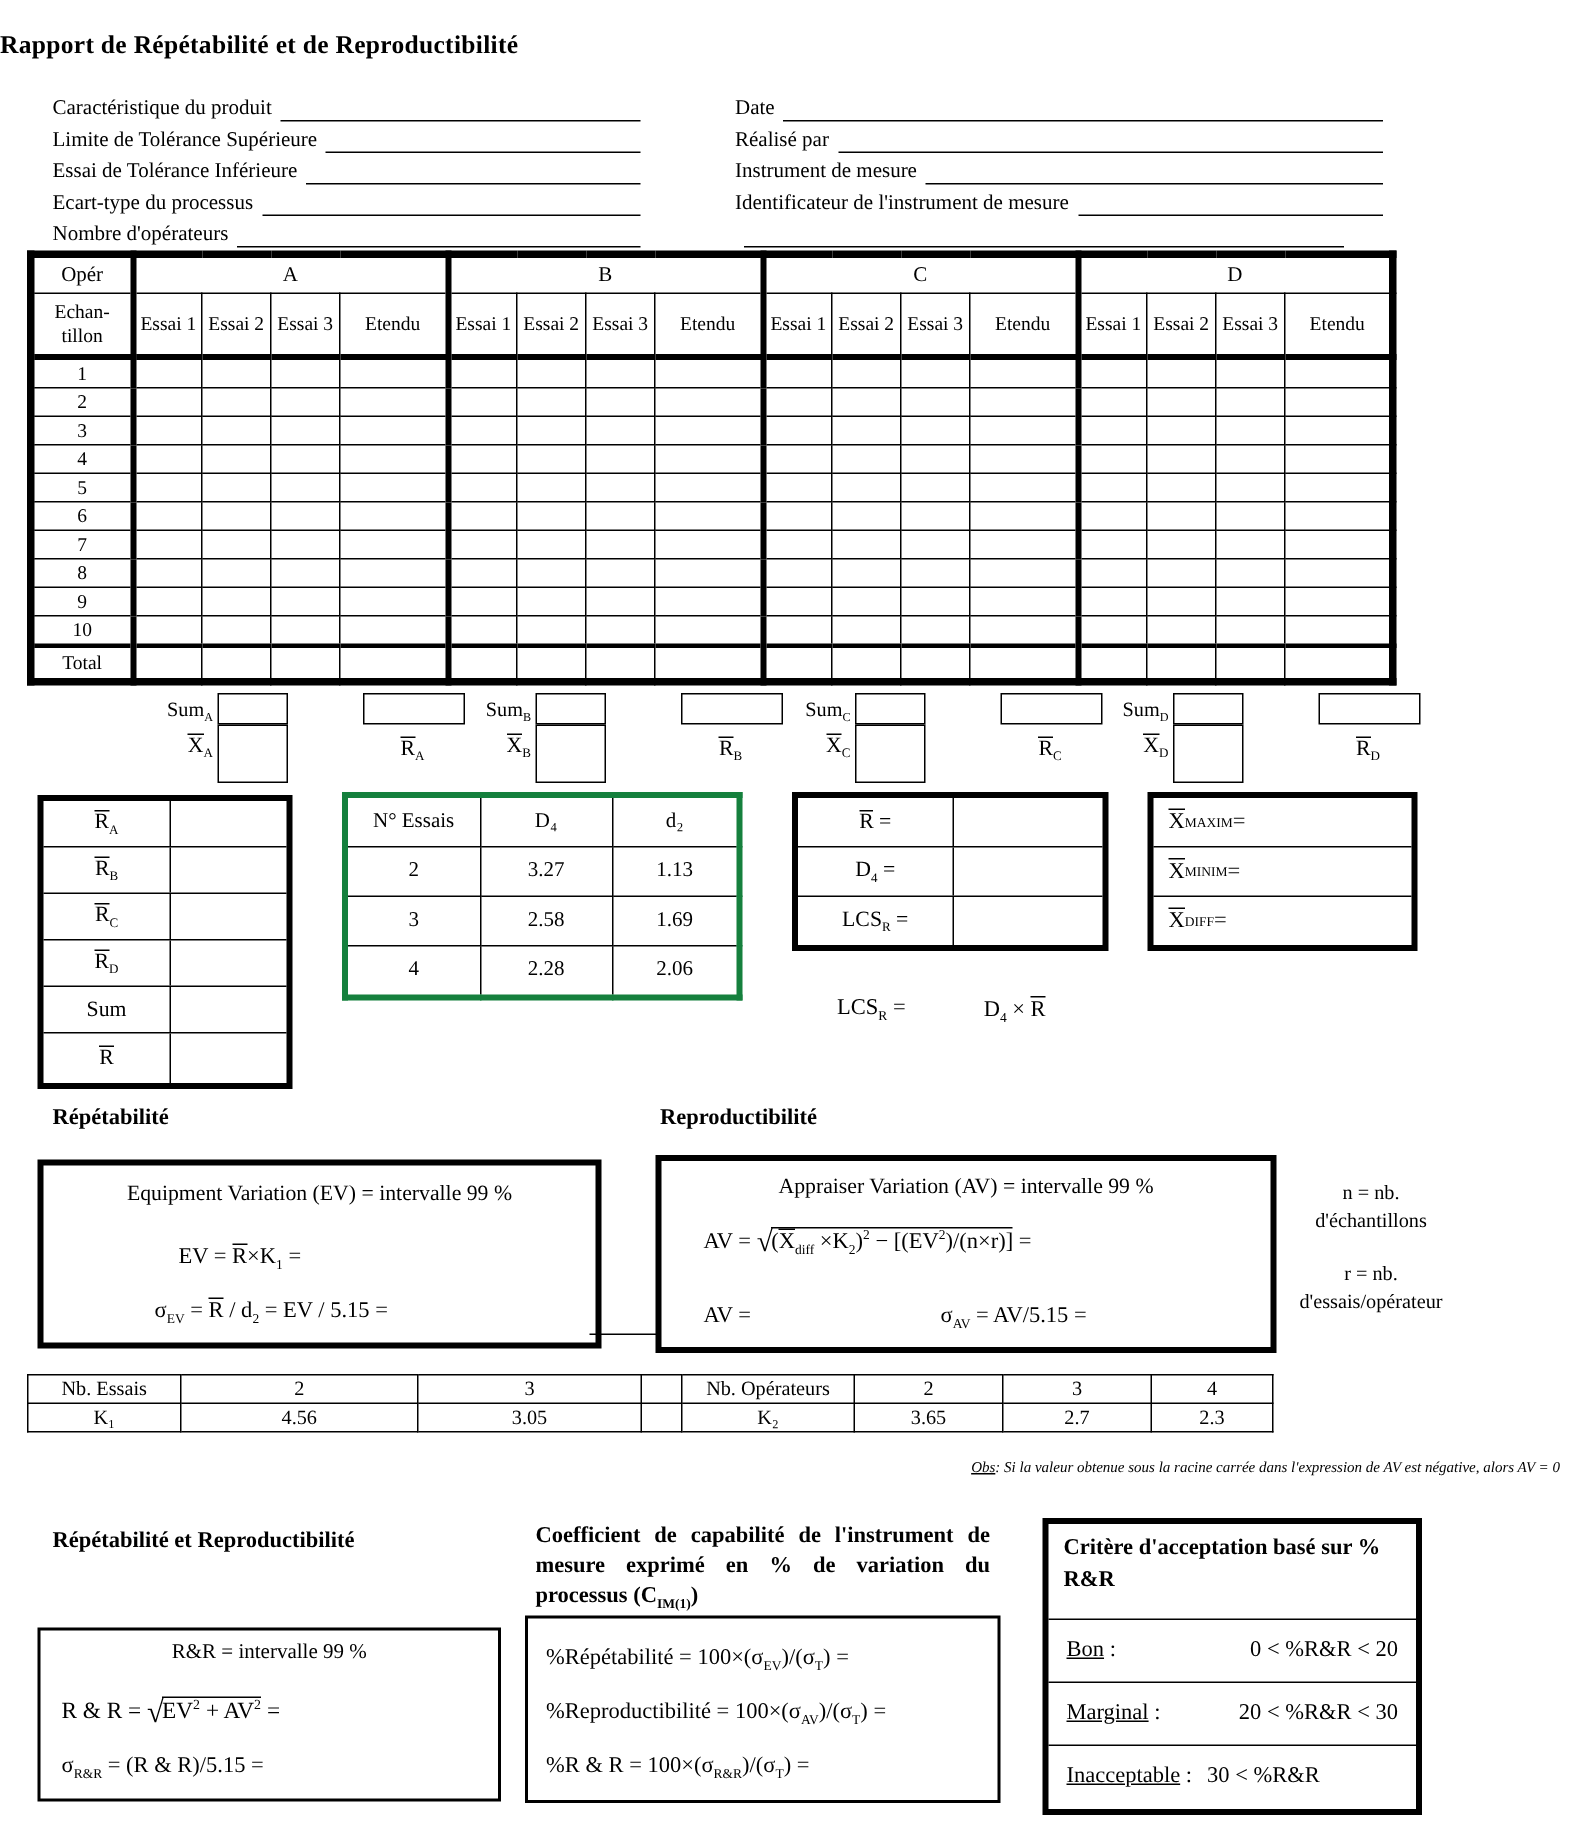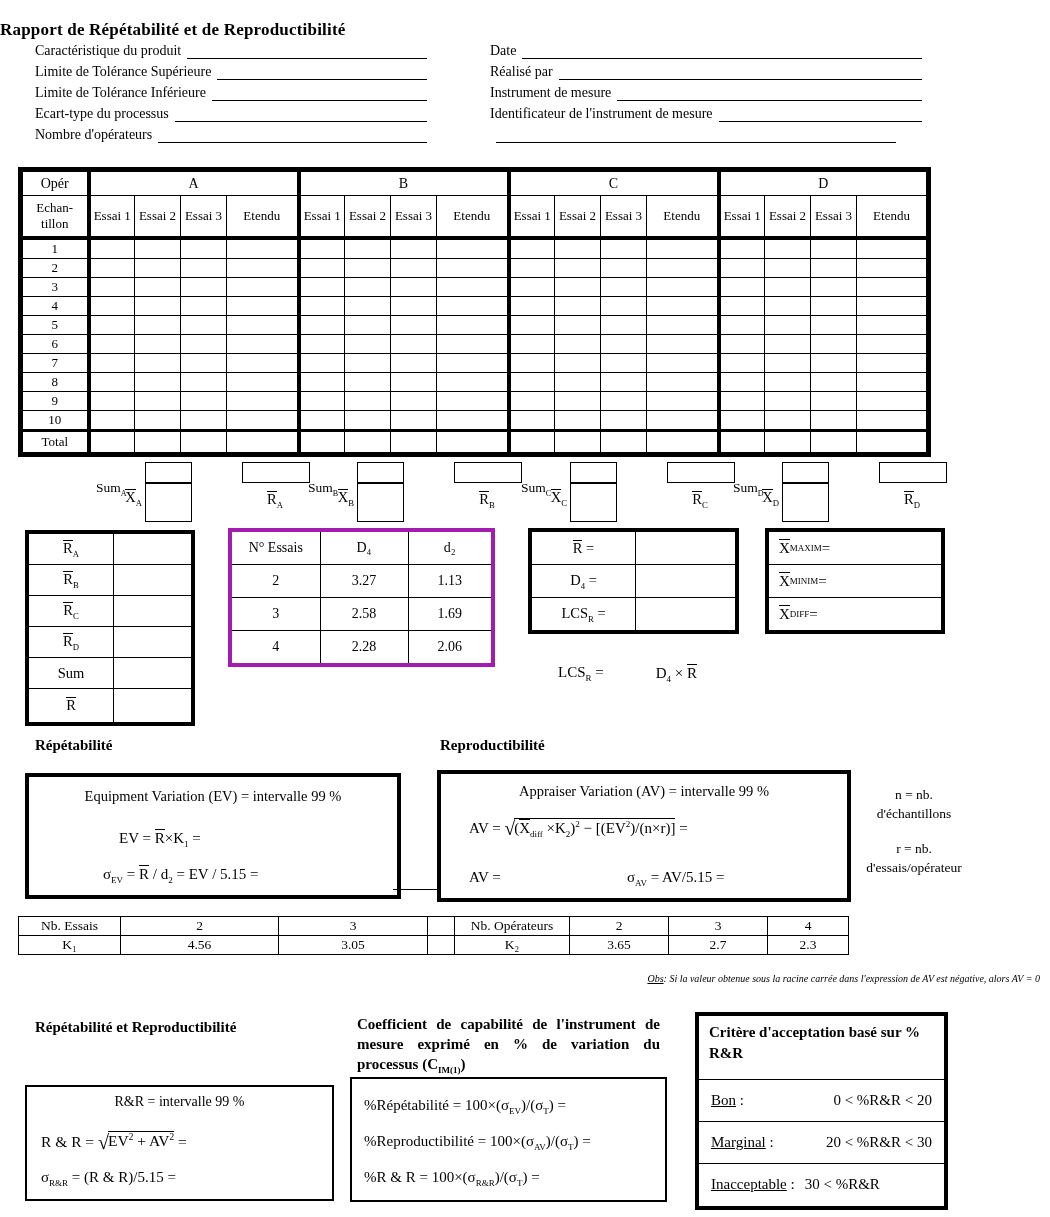--- a/index.html
+++ b/index.html
@@ -1,54 +1,54 @@
 <!DOCTYPE html>
 <html><head>
 <meta charset="utf-8">
 <style>
   html,body{margin:0;padding:0;background:#fff;}
   #page{position:relative;width:1050px;height:1217px;background:#fff;color:#000;
         font-family:"Liberation Serif", "DejaVu Serif", serif;overflow:hidden;}
   .title{position:absolute;top:20px;left:0;right:0;text-align:left;
          font-weight:bold;font-size:17px;letter-spacing:.2px;}
   
-  .hf{position:absolute;top:38px;font-size:14px;text-align:center;}
+  .hf{position:absolute;top:60px;font-size:14px;text-align:center;}
   .hf-left{left:35px;width:392px;}
   .hf-right{left:490px;width:432px;}
   .hf-row{display:flex;align-items:flex-end;height:21px;}
   .hf-row .lab{white-space:nowrap;}
   .hf-line{flex:1;border-bottom:1px solid #000;margin-left:6px;height:15px;}
   .hf-line.short{margin-right:26px;}
   
   .mt-wrap{position:absolute;left:18px;top:167px;}
   table.mt{border-collapse:collapse;border:5px solid #000;table-layout:fixed;font-size:13px;}
   table.mt td{border:1px solid #000;text-align:center;padding:0;overflow:hidden;}
   table.mt .c0{border-right:4px solid #000;}
   table.mt .gl{border-left:4px solid #000;}
   table.mt .letter-row td{height:23px;font-size:14px;}
   table.mt .sub-row td{height:40px;border-bottom:4px solid #000;line-height:1.25;}
   table.mt tbody td{height:18px;}
   table.mt .total-row td{border-top:3px solid #000;height:20px;}
   col.cw0{width:68px;} col.cwe{width:46px;} col.cwt{width:72px;}
   
   .strip{position:absolute;left:0;top:462px;width:1050px;height:60px;font-size:13.5px;}
   .sblock{position:absolute;top:0;width:212px;height:60px;}
-  .sblock .sum-lab{position:absolute;left:0;top:18px;width:46px;font-family:Liberation Serif, serif;}
+  .sblock .sum-lab{position:absolute;left:0;top:3px;width:46px;text-align:right;font-family:Liberation Serif, serif;}
   .sblock .sum-box{position:absolute;left:49px;top:0;width:45px;height:19px;border:1px solid #000;}
   .sblock .r-box{position:absolute;left:146px;top:0;width:66px;height:19px;border:1px solid #000;}
   .sblock .x-lab{position:absolute;left:0;top:27px;width:46px;text-align:right;font-size:14.5px;}
   .sblock .x-box{position:absolute;left:49px;top:21px;width:45px;height:37px;border:1px solid #000;}
   .sblock .r-lab{position:absolute;left:146px;top:29px;width:66px;text-align:center;font-size:14.5px;}
   
   .rbar{position:absolute;left:25px;top:530px;width:162px;border:4px solid #000;font-size:14.5px;}
   .rbar .r-row{display:flex;height:30px;align-items:center;border-top:1px solid #000;}
   .rbar .r-row:first-child{border-top:none;}
   .rbar .r-row .lbl{width:84px;text-align:center;}
   .rbar .r-row .val{flex:1;align-self:stretch;border-left:1px solid #000;}
-  table.dt{position:absolute;left:228px;top:528px;border-collapse:collapse;border:4px solid #a21caf;
+  table.dt{position:absolute;left:228px;top:528px;border-collapse:collapse;border:4px solid #15803d;
            table-layout:fixed;font-size:14px;}
   table.dt td{border:1px solid #000;text-align:center;height:32px;padding:0;}
   .lcs{position:absolute;left:528px;top:528px;width:203px;border:4px solid #000;font-size:14.5px;}
   .lcs .r-row{display:flex;height:32px;align-items:center;border-top:1px solid #000;}
   .lcs .r-row:first-child{border-top:none;}
   .lcs .r-row .lbl{width:103px;text-align:center;}
   .lcs .r-row .val{flex:1;align-self:stretch;border-left:1px solid #000;}
   .xmx{position:absolute;left:765px;top:528px;width:172px;border:4px solid #000;font-size:15px;}
   .xmx .r-row{display:flex;height:32px;align-items:center;border-top:1px solid #000;padding-left:10px;}
   .xmx .r-row:first-child{border-top:none;}
@@ -105,21 +105,21 @@
   <div class="hf hf-left">
     <div class="hf-row">
         <span class="lab">Caractéristique du produit</span>
         <span class="hf-line"></span>
       </div>
     <div class="hf-row">
         <span class="lab">Limite de Tolérance Supérieure</span>
         <span class="hf-line"></span>
       </div>
     <div class="hf-row">
-        <span class="lab">Limite de Tolérance Inférieure</span>
+        <span class="lab">Essai de Tolérance Inférieure</span>
         <span class="hf-line"></span>
       </div>
     <div class="hf-row">
         <span class="lab">Ecart-type du processus</span>
         <span class="hf-line"></span>
       </div>
     <div class="hf-row">
         <span class="lab">Nombre d'opérateurs</span>
         <span class="hf-line"></span>
       </div>

